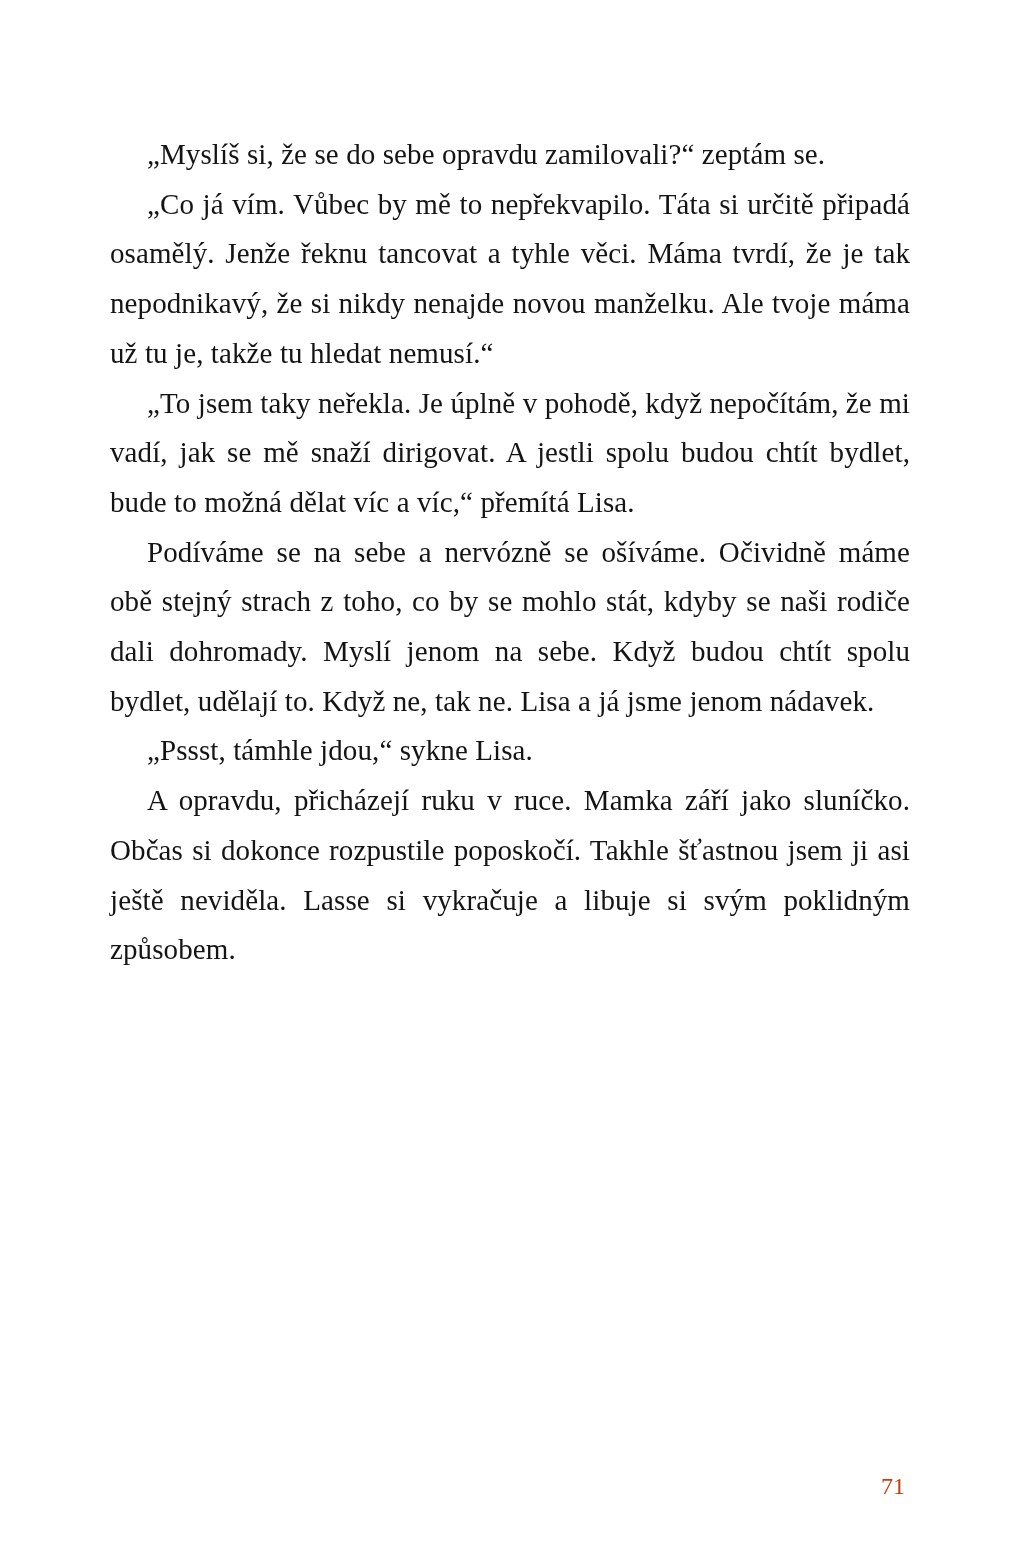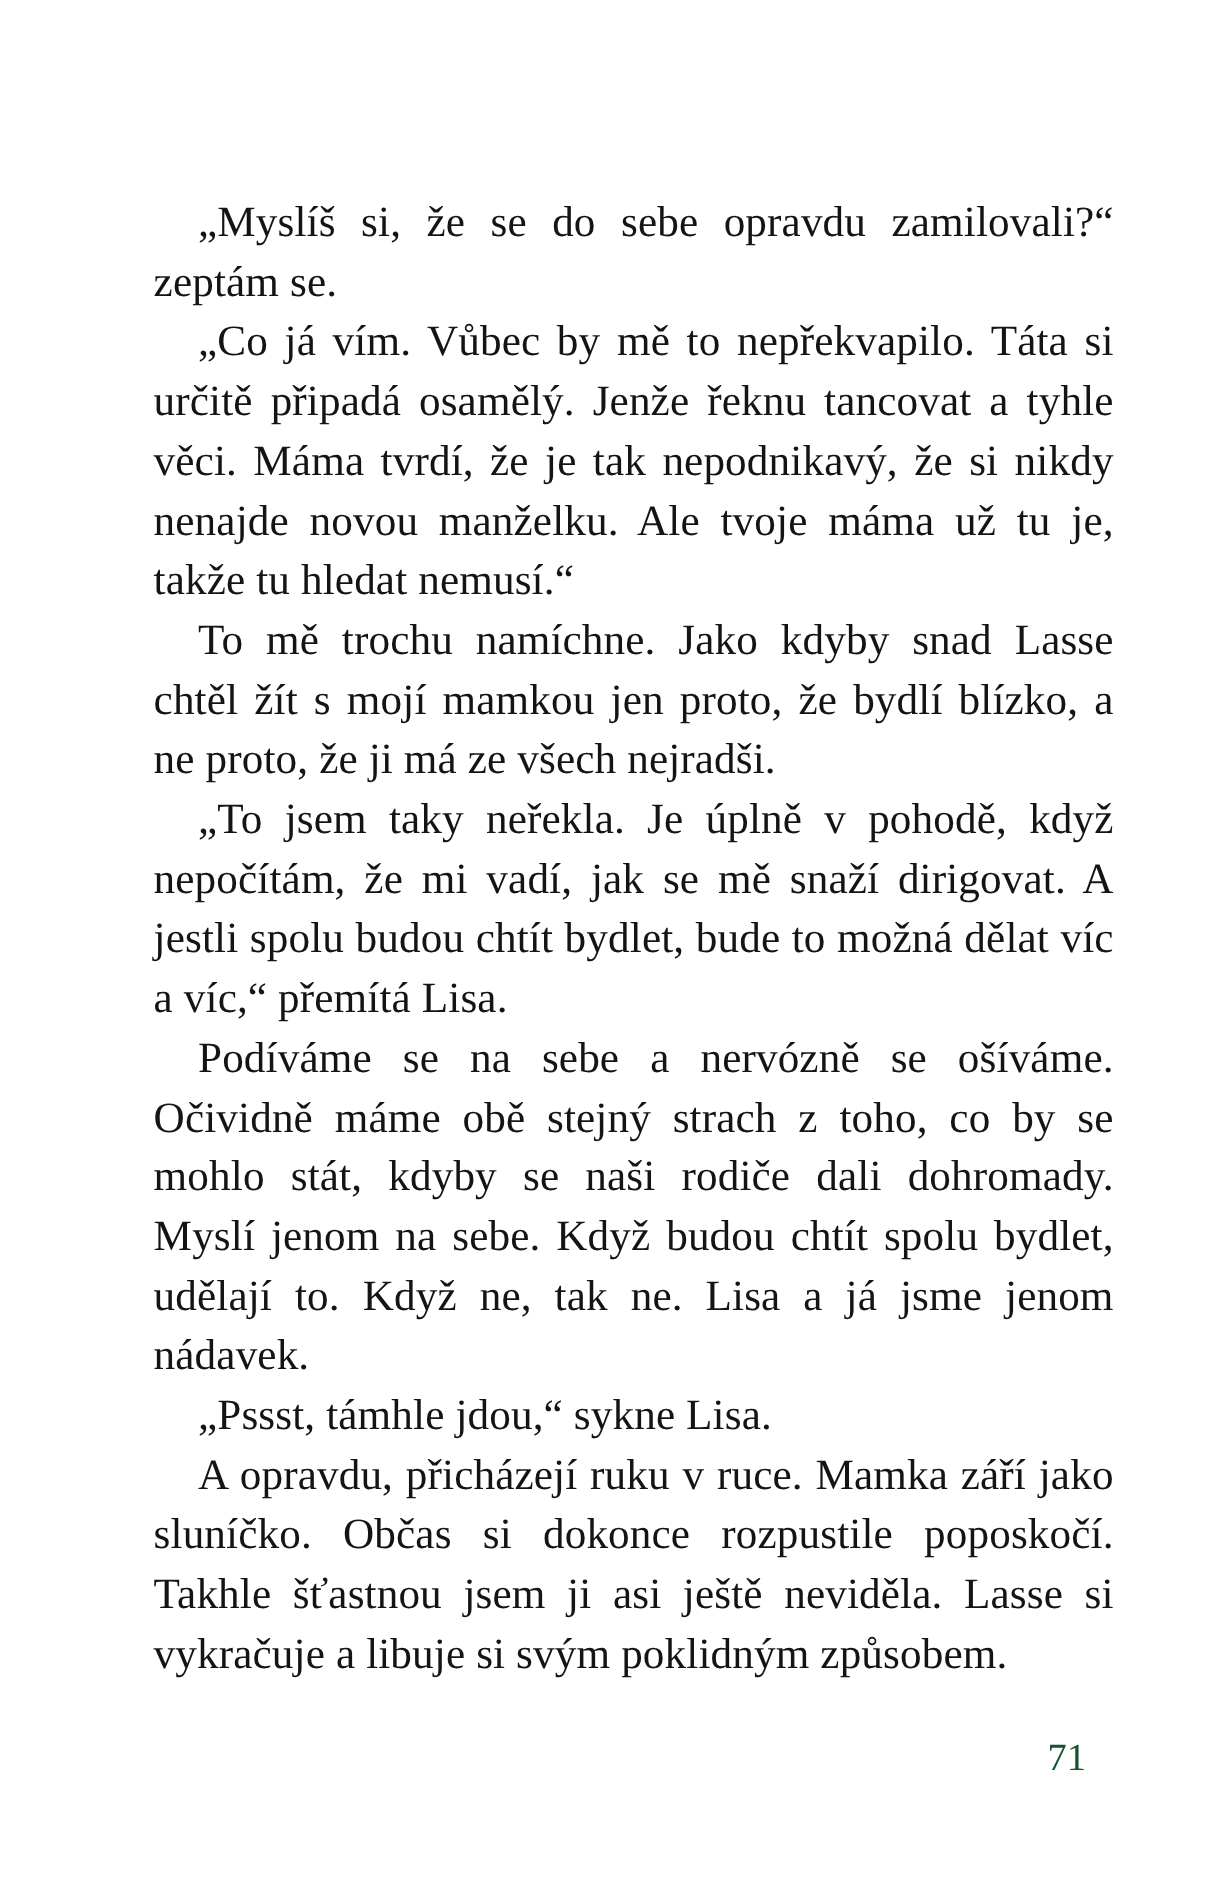--- a/index.html
+++ b/index.html
@@ -16,50 +16,48 @@
       position: relative;
       overflow: hidden;
     }
     .book-page {
       position: absolute;
       inset: 0;
       background: #ffffff;
     }
     .text-block {
       position: absolute;
-      left: 128px;
+      left: 110px;
       top: 130px;
       width: 800px;
-      font-size: 36px;
+      font-size: 29px;
       line-height: 49.7px;
       text-align: justify;
       letter-spacing: 0.1px;
-      margin-top: 31px;
     }
     .text-block p {
       margin: 0;
       padding: 0;
       text-indent: 37px;
     }
     .page-number {
       position: absolute;
       right: 110px;
-      bottom: 86px;
-      font-size: 32px;
+      bottom: 68px;
+      font-size: 24px;
       line-height: 1;
-      color: #14532d;
+      color: #c2410c;
     }
   </style>
 </head>
 <body>
 
 <div class="book-page">
   <div class="text-block">
     <p>„Myslíš si, že se do sebe opravdu zamilovali?“ zeptám se.</p>
     <p>„Co já vím. Vůbec by mě to nepřekvapilo. Táta si určitě připadá osamělý. Jenže řeknu tancovat a tyhle věci. Máma tvrdí, že je tak nepodnikavý, že si nikdy nenajde novou manželku. Ale tvoje máma už tu je, takže tu hledat nemusí.“</p>
-    <p>To mě trochu namíchne. Jako kdyby snad Lasse chtěl žít s mojí mamkou jen proto, že bydlí blízko, a ne proto, že ji má ze všech nejradši.</p>
     <p>„To jsem taky neřekla. Je úplně v pohodě, když nepočítám, že mi vadí, jak se mě snaží dirigovat. A jestli spolu budou chtít bydlet, bude to možná dělat víc a víc,“ přemítá Lisa.</p>
     <p>Podíváme se na sebe a nervózně se ošíváme. Očividně máme obě stejný strach z toho, co by se mohlo stát, kdyby se naši rodiče dali dohromady. Myslí jenom na sebe. Když budou chtít spolu bydlet, udělají to. Když ne, tak ne. Lisa a já jsme jenom nádavek.</p>
     <p>„Pssst, támhle jdou,“ sykne Lisa.</p>
     <p>A opravdu, přicházejí ruku v ruce. Mamka září jako sluníčko. Občas si dokonce rozpustile poposkočí. Takhle šťastnou jsem ji asi ještě neviděla. Lasse si vykračuje a libuje si svým poklidným způsobem.</p>
   </div>
   <div class="page-number">71</div>
 </div>
 
 </body></html>

